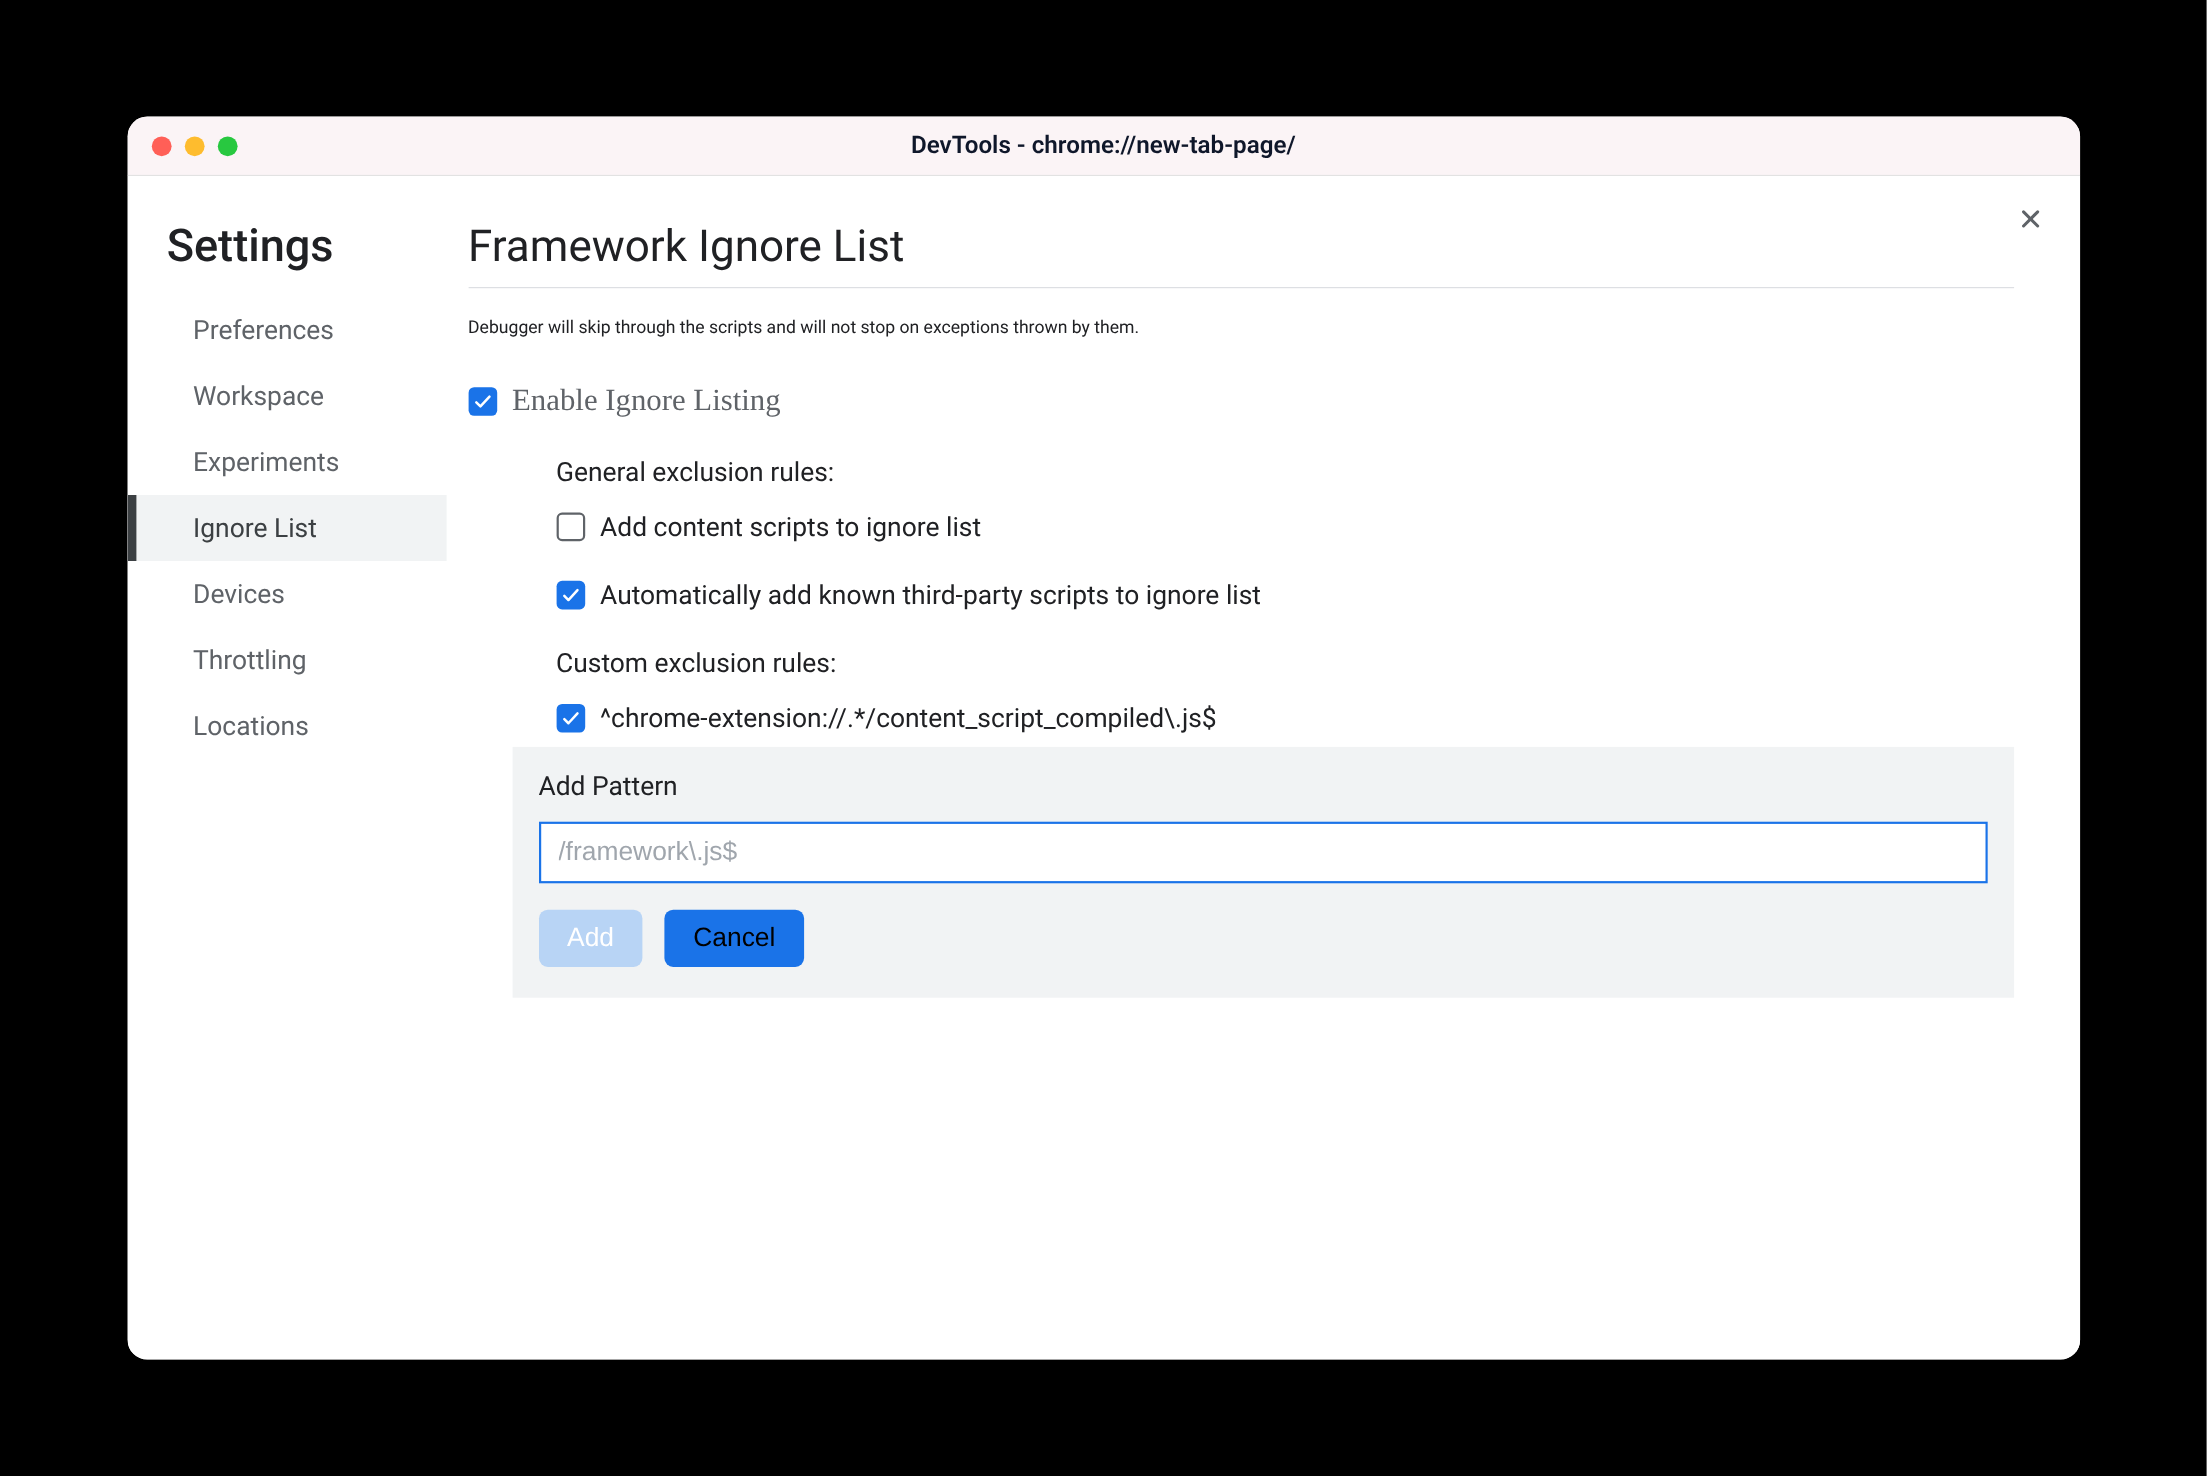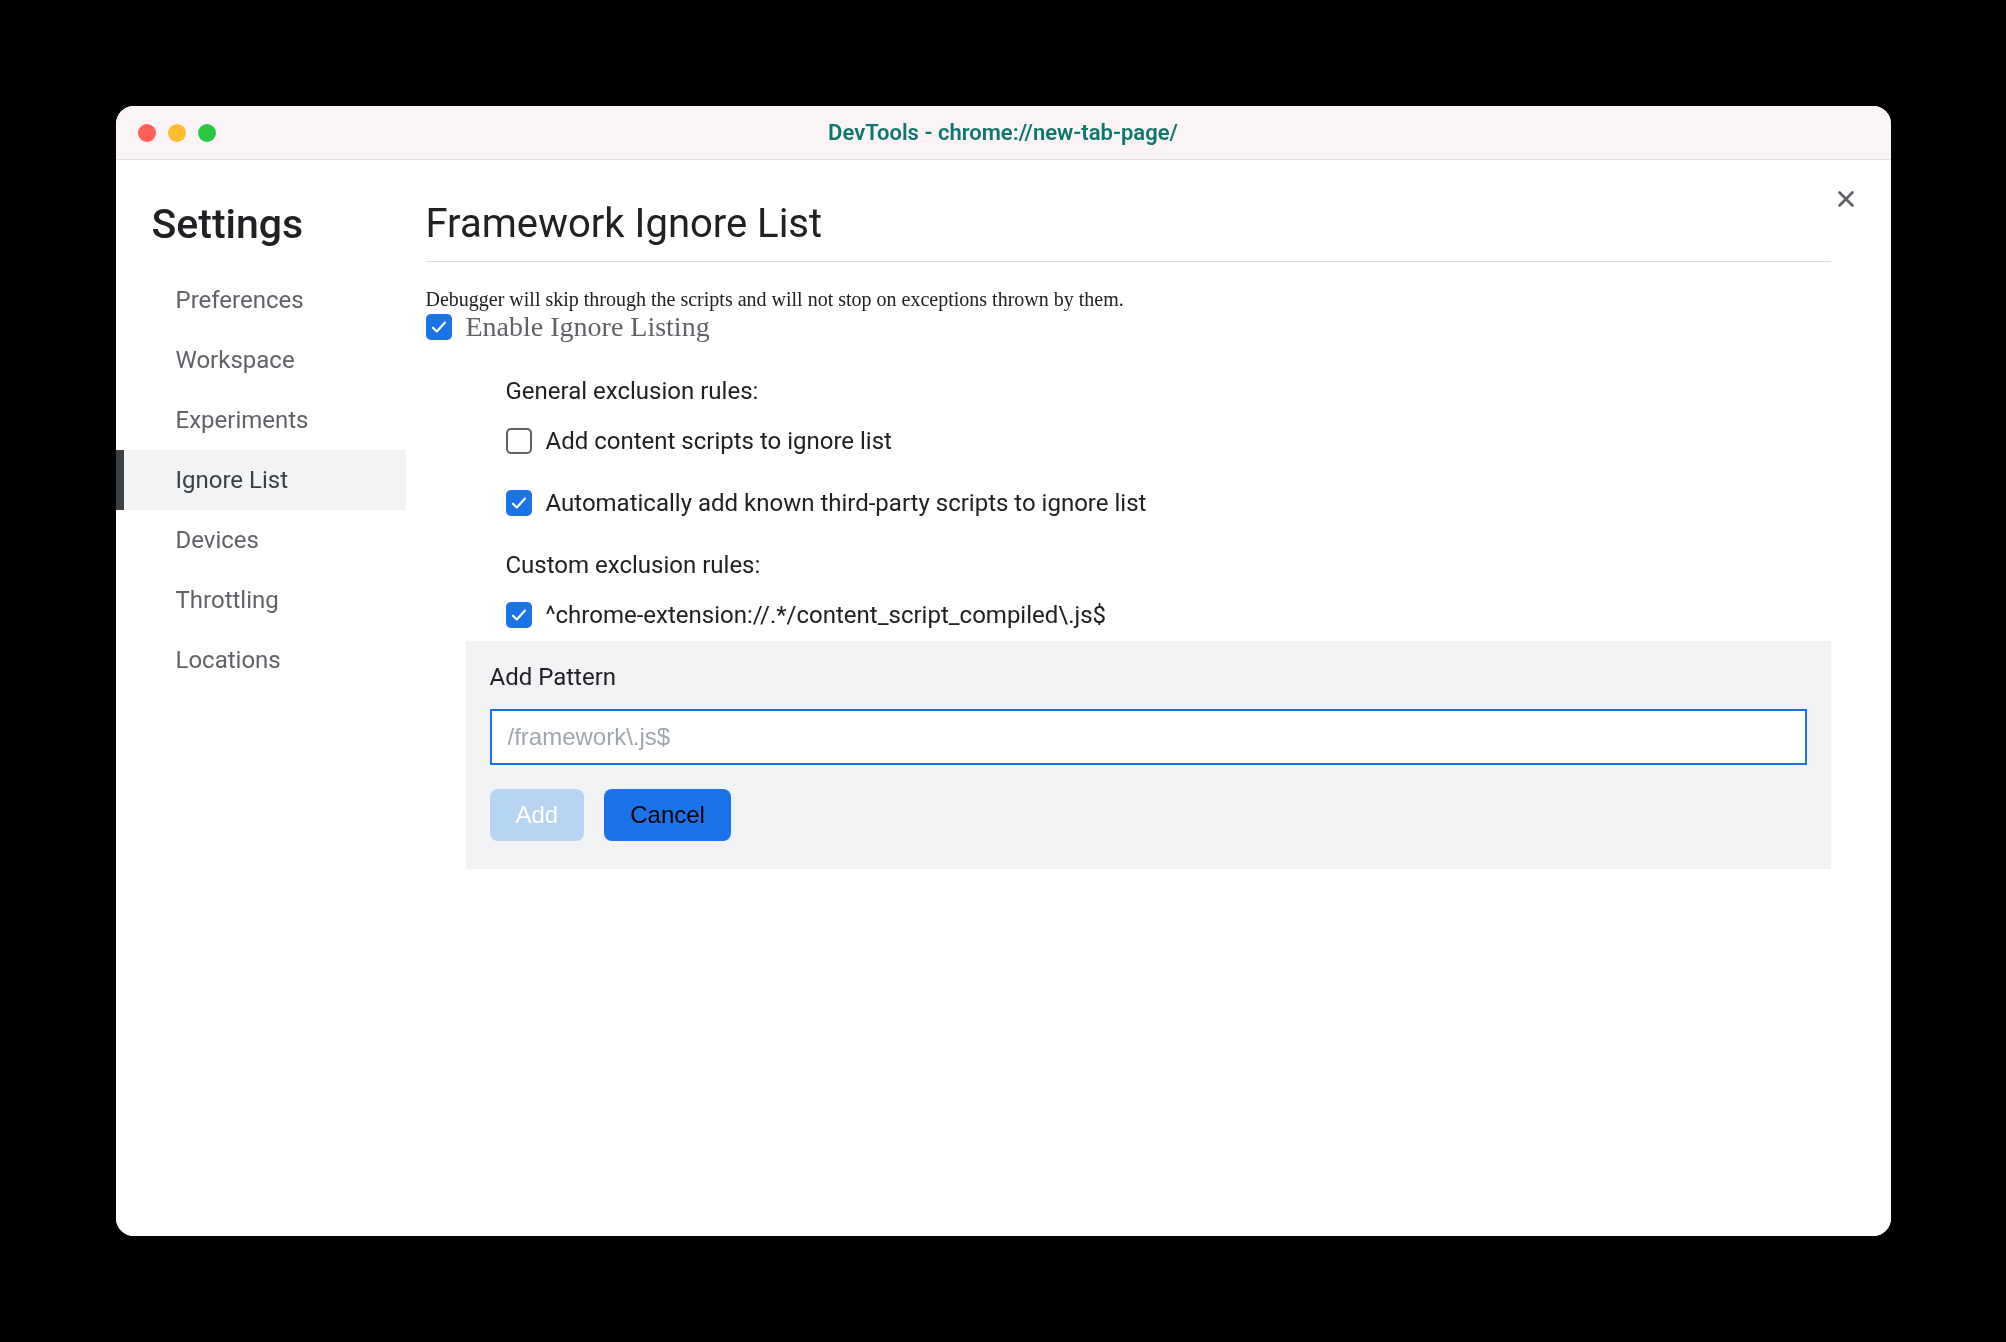--- a/index.html
+++ b/index.html
@@ -47,21 +47,21 @@
     }
     .tl.red { background: #ff5f57; }
     .tl.yellow { background: #febc2e; }
     .tl.green { background: #28c840; }
     .titlebar-title {
       position: absolute;
       left: 0; right: 0;
       text-align: center;
       font-size: 22px;
       font-weight: 600;
-      color: #0f766e;
+      color: #0f172a;
       pointer-events: none;
     }
     .window-body {
       flex: 1;
       display: flex;
       position: relative;
       background: #fff;
     }
     .close-btn {
       position: absolute;
@@ -110,23 +110,23 @@
     }
     .page-title {
       font-size: 40px;
       font-weight: 400;
       color: #202124;
       padding-bottom: 14px;
       border-bottom: 1px solid #dadce0;
       margin-bottom: 26px;
     }
     .description {
-      font-size: 20px;
-      color: #202124;
-      font-family: Liberation Serif, serif;
+      font-size: 16px;
+      color: #202124;
+      margin-bottom: 42px;
     }
     .checkbox-row {
       display: flex;
       align-items: center;
       gap: 14px;
       margin-bottom: 34px;
       font-family: Liberation Serif, serif;
     }
     .cb {
       width: 26px;

